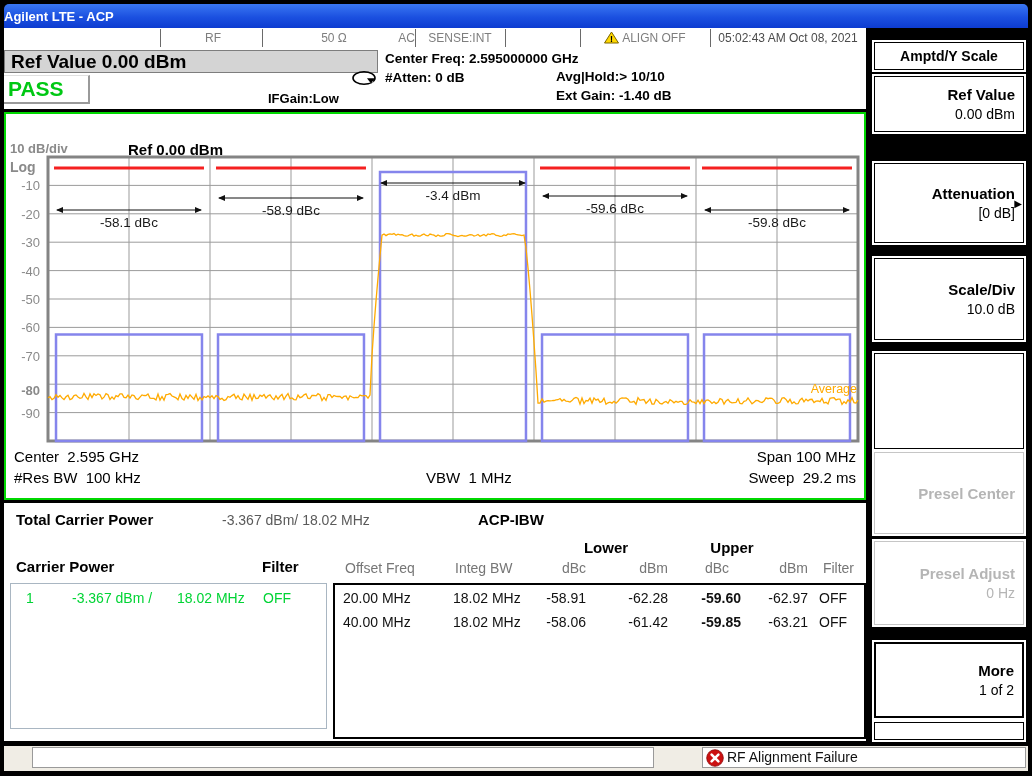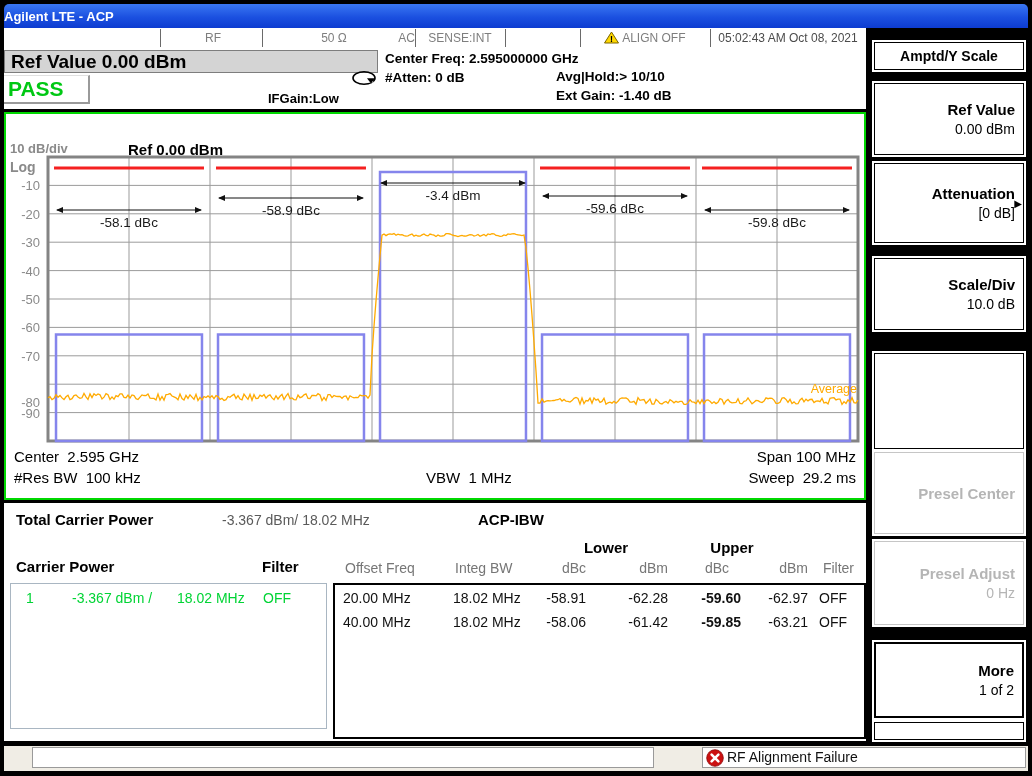--- a/index.html
+++ b/index.html
@@ -123,21 +123,21 @@
     <span class="abs gray" style="left:4px;top:45px;font-size:14px;font-weight:bold">Log</span>
     <span class="abs" style="left:122px;top:27px;font-size:15px;font-weight:bold">Ref 0.00 dBm</span>
     <div id="yticks">
         <div class="ytick" style="top: 64.4px;">-10</div>
         <div class="ytick" style="top: 92.8px;">-20</div>
         <div class="ytick" style="top: 121.2px;">-30</div>
         <div class="ytick" style="top: 149.6px;">-40</div>
         <div class="ytick" style="top: 178px;">-50</div>
         <div class="ytick" style="top: 206.4px;">-60</div>
         <div class="ytick" style="top: 234.8px;">-70</div>
-        <div class="ytick" style="top: 281px;">-80</div>
+        <div class="ytick" style="top: 269px; font-weight: bold;">-80</div>
         <div class="ytick" style="top: 291.6px;">-90</div>
       </div>
     <svg id="plot" class="abs" style="left:40px;top:41px" width="816" height="290" viewBox="0 0 816 290">
         <line x1="83" y1="2" x2="83" y2="286" stroke="#9b9b9b" stroke-width="1"></line>
         <line x1="2" y1="30.4" x2="812" y2="30.4" stroke="#9b9b9b" stroke-width="1"></line>
         <line x1="164" y1="2" x2="164" y2="286" stroke="#9b9b9b" stroke-width="1"></line>
         <line x1="2" y1="58.8" x2="812" y2="58.8" stroke="#9b9b9b" stroke-width="1"></line>
         <line x1="245" y1="2" x2="245" y2="286" stroke="#9b9b9b" stroke-width="1"></line>
         <line x1="2" y1="87.2" x2="812" y2="87.2" stroke="#9b9b9b" stroke-width="1"></line>
         <line x1="326" y1="2" x2="326" y2="286" stroke="#9b9b9b" stroke-width="1"></line>
@@ -236,32 +236,32 @@
         <span class="tc4">-59.85</span>
         <span class="tc5">-63.21</span>
         <span class="tc6">OFF</span>
       </div>
     </div>
   </div>
 
   <div class="sidebar">
     <div class="skhead" style="top:4px">Amptd/Y Scale</div>
 
-    <div class="skey" style="top:45px;height:72px">
+    <div class="skey" style="top:38px;height:56px">
       <div class="lab">Ref Value</div>
       <div class="val">0.00 dBm</div>
     </div>
 
     <div class="skey" style="top:125px;height:80px">
       <div class="lab">Attenuation</div>
       <div class="val">[0 dB]</div>
       <span class="subarrow">▶</span>
     </div>
 
-    <div class="skey" style="top:220px;height:72px">
+    <div class="skey" style="top:220px;height:82px">
       <div class="lab">Scale/Div</div>
       <div class="val">10.0 dB</div>
     </div>
 
     <div class="skey" style="top:315px;height:96px"></div>
 
     <div class="skey disabled" style="top:414px;height:82px">
       <div class="lab">Presel Center</div>
     </div>
 

